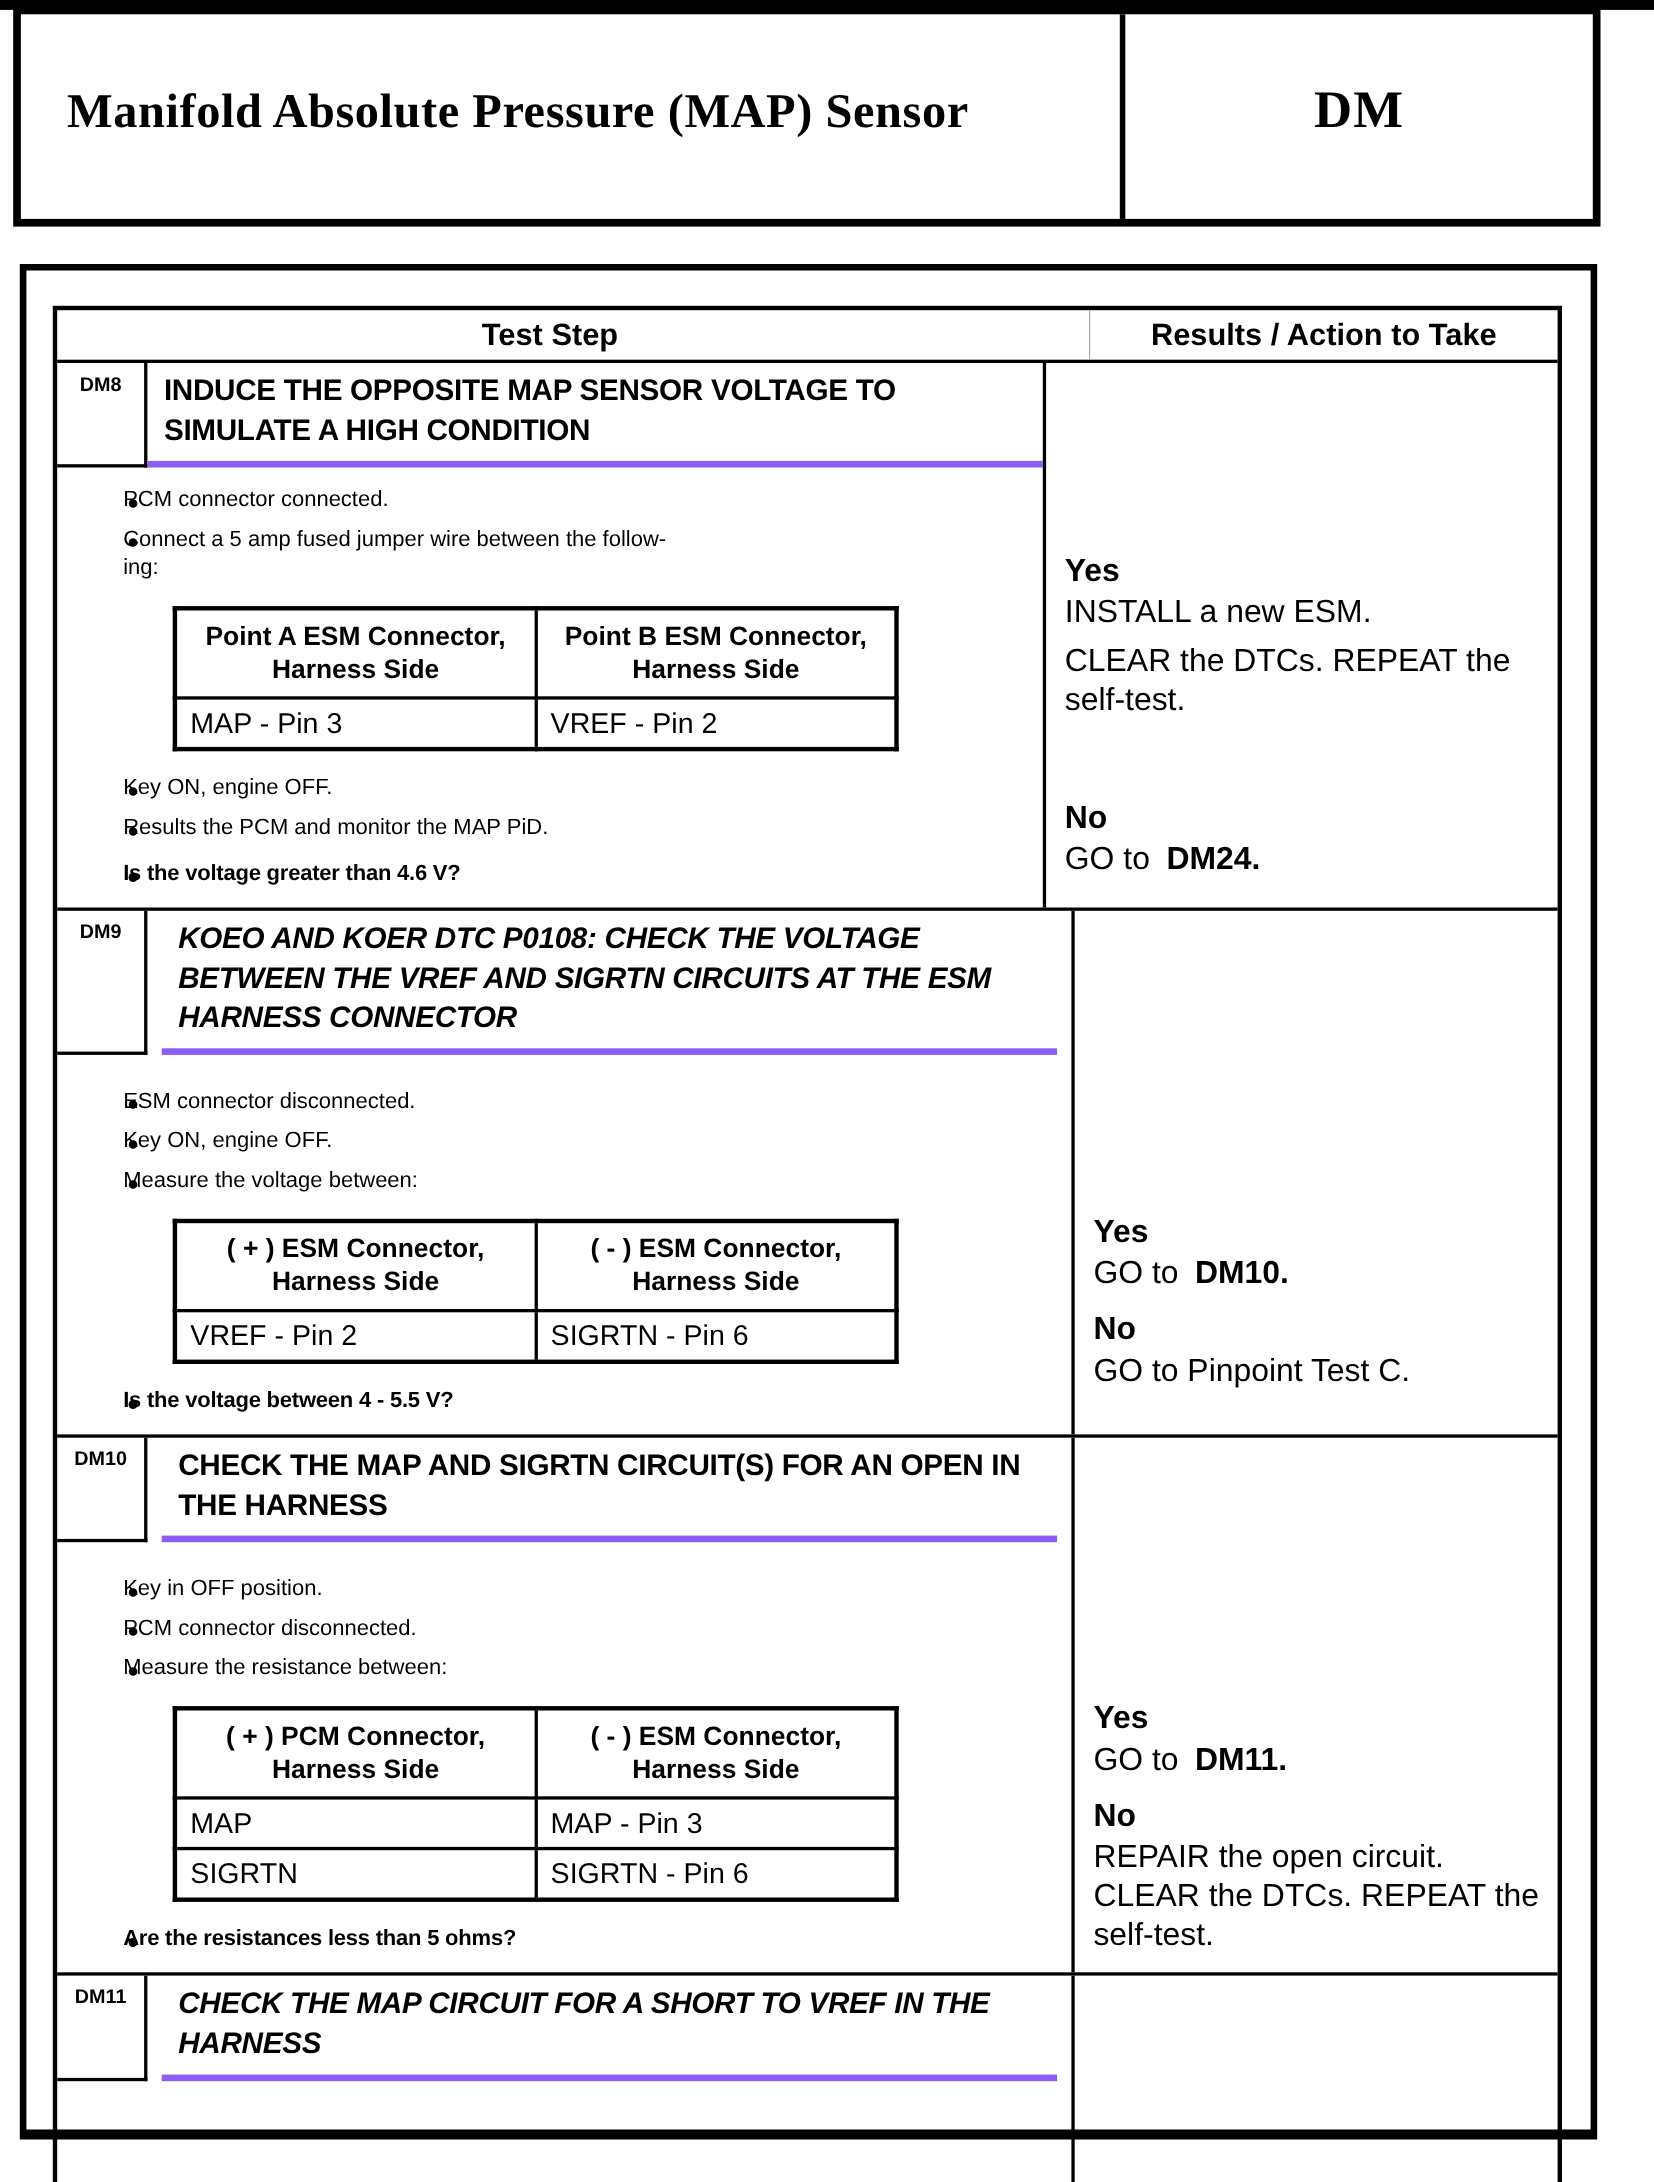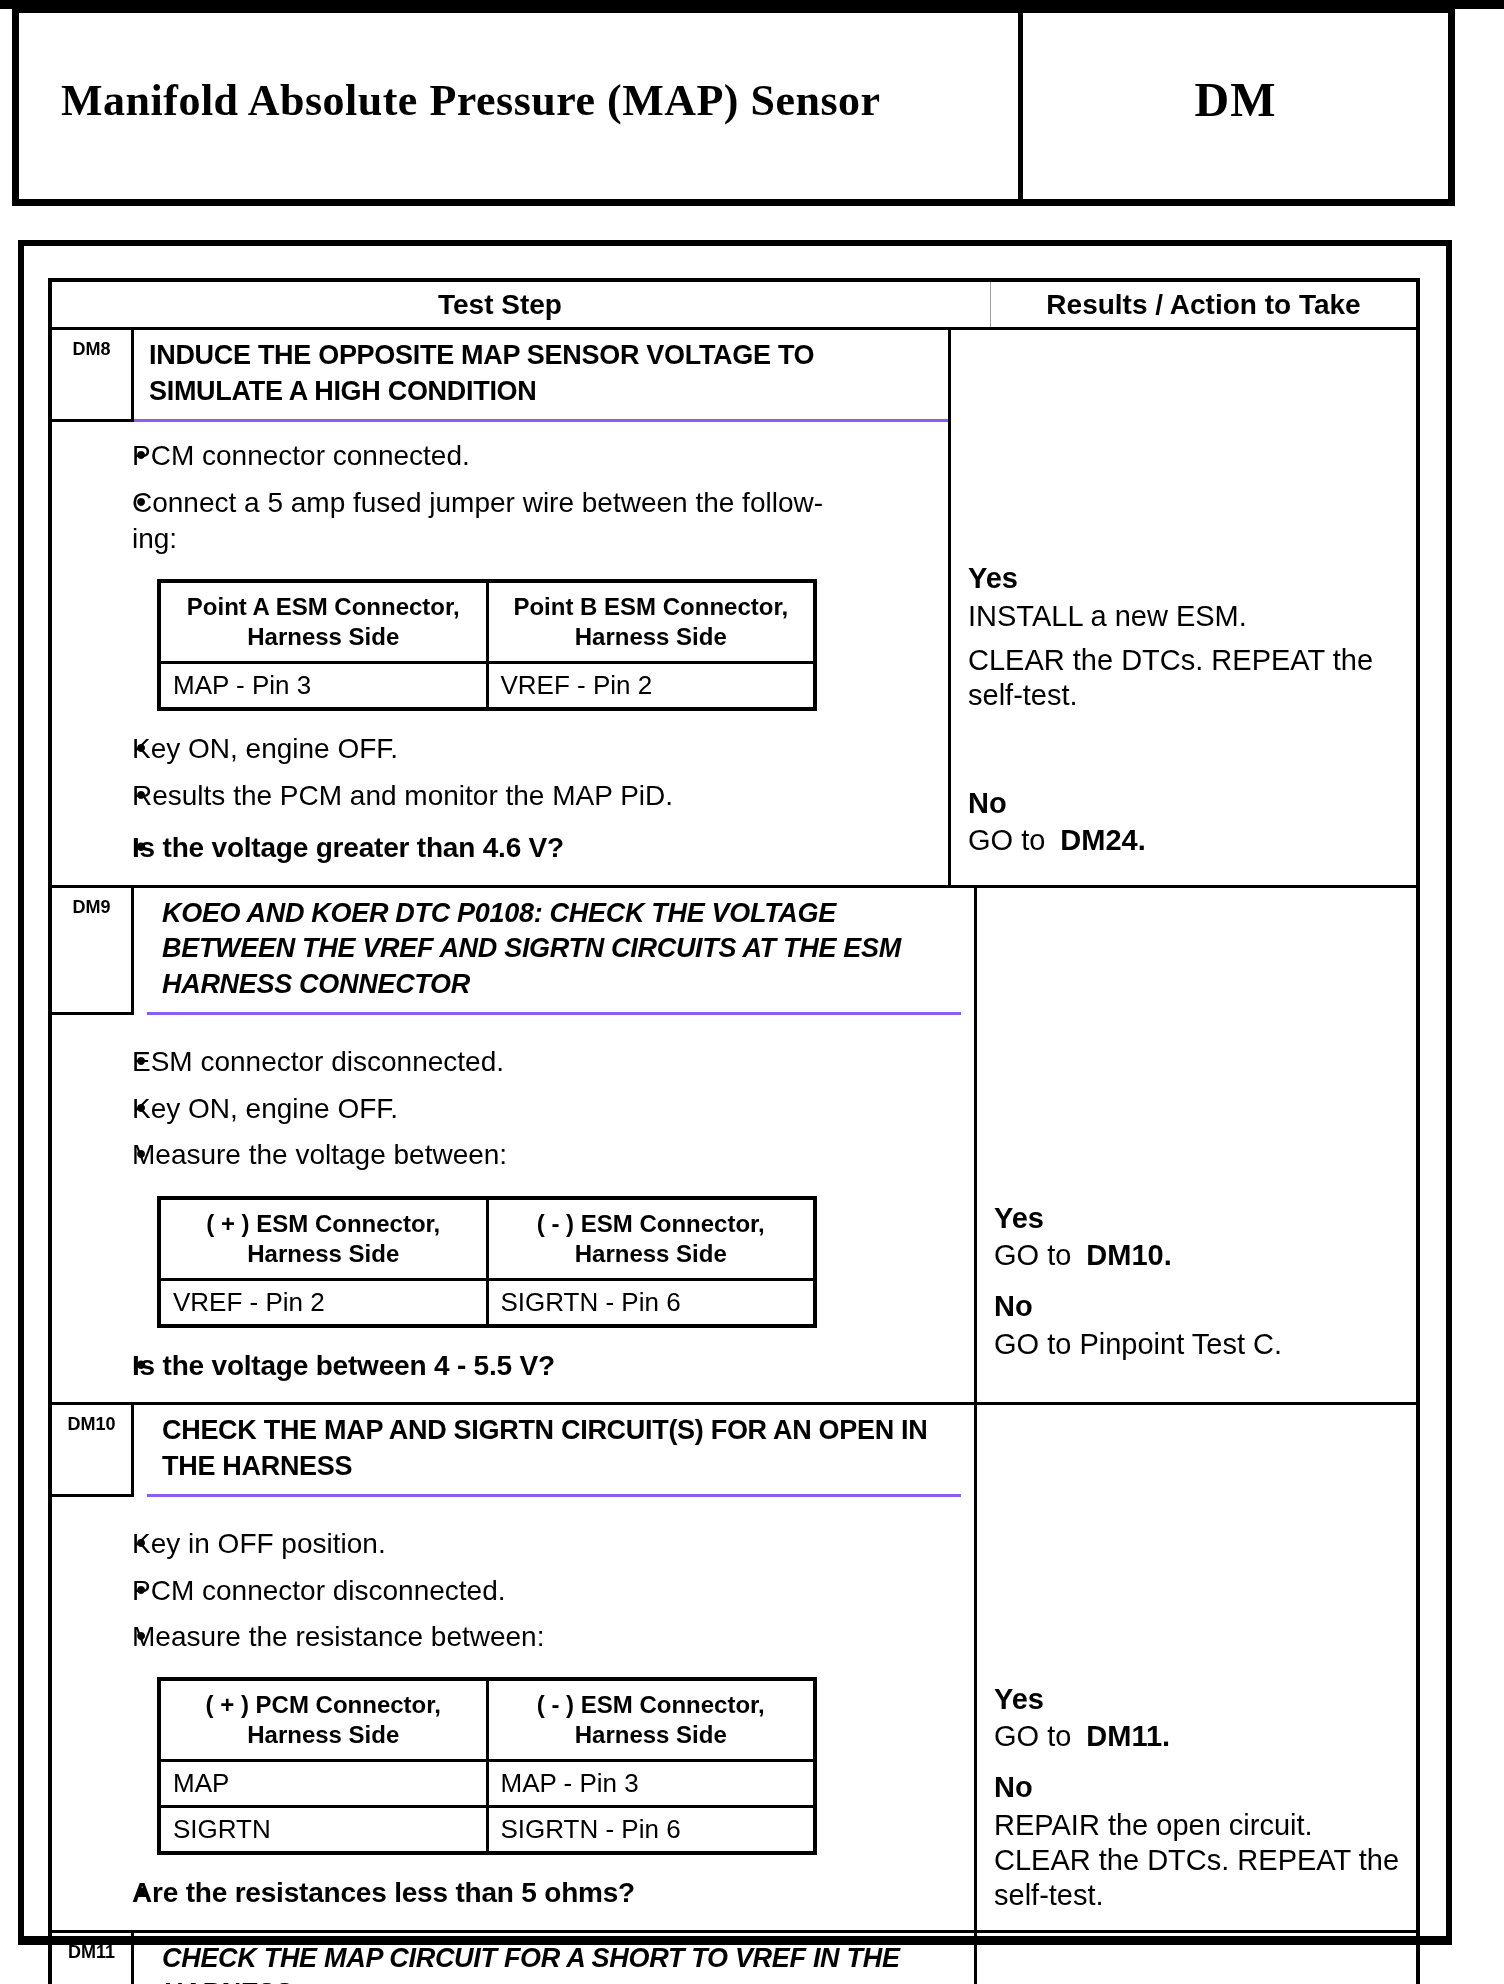--- a/index.html
+++ b/index.html
@@ -46,34 +46,34 @@
   }
   .col-head.right { border-left:1px solid #a3a3a3; }
 
   .section { display:grid; grid-template-columns:82px 814px 1fr; grid-template-rows:auto 1fr; }
   .section + .section { border-top:3px solid #000;gap:13px; }
   .sec-label {
     grid-row:1; grid-column:1; border-right:3px solid #000; border-bottom:3px solid #000;
     font-weight:bold; font-size:18px; text-align:center; padding-top:9px;
   }
   .sec-title {
-    grid-row:1; grid-column:2; border-bottom:3px solid #8b5cf6;
+    grid-row:1; grid-column:2; border-bottom:6px solid #8b5cf6;
     font-weight:bold; font-size:27px; line-height:1.32; letter-spacing:-0.3px;
     padding:8px 18px 10px 15px;
   }
   .sec-title.italic { font-style:italic; }
   .sec-content { grid-row:2; grid-column:1 / 3; padding:16px 10px 14px 0; }
   .sec-results {
     grid-row:1 / 3; grid-column:3; border-left:3px solid #000;
     display:flex; flex-direction:column; justify-content:flex-end;
     font-size:29px; line-height:1.22; padding:10px 8px 10px 17px;
   }
 
   
-  .bullet { position:relative; padding-left:60px; margin-bottom:10px; font-size:28px; line-height:1.3;margin-left:20px; }
+  .bullet { position:relative; padding-left:60px; margin-bottom:10px; font-size:20px; line-height:1.3; }
   .bullet::before { content:"\2022"; position:absolute; left:64px; top:-1px; font-size:29px; }
   .bullet .btxt { white-space:pre-wrap; }
   .bullet.question { font-weight:bold; margin-top:16px; margin-bottom:4px; letter-spacing:-0.2px; }
 
   
   .pin-table {
     border-collapse:collapse; margin:22px 0 20px 105px; width:660px;
     border:4px solid #000;
   }
   .pin-table th {

